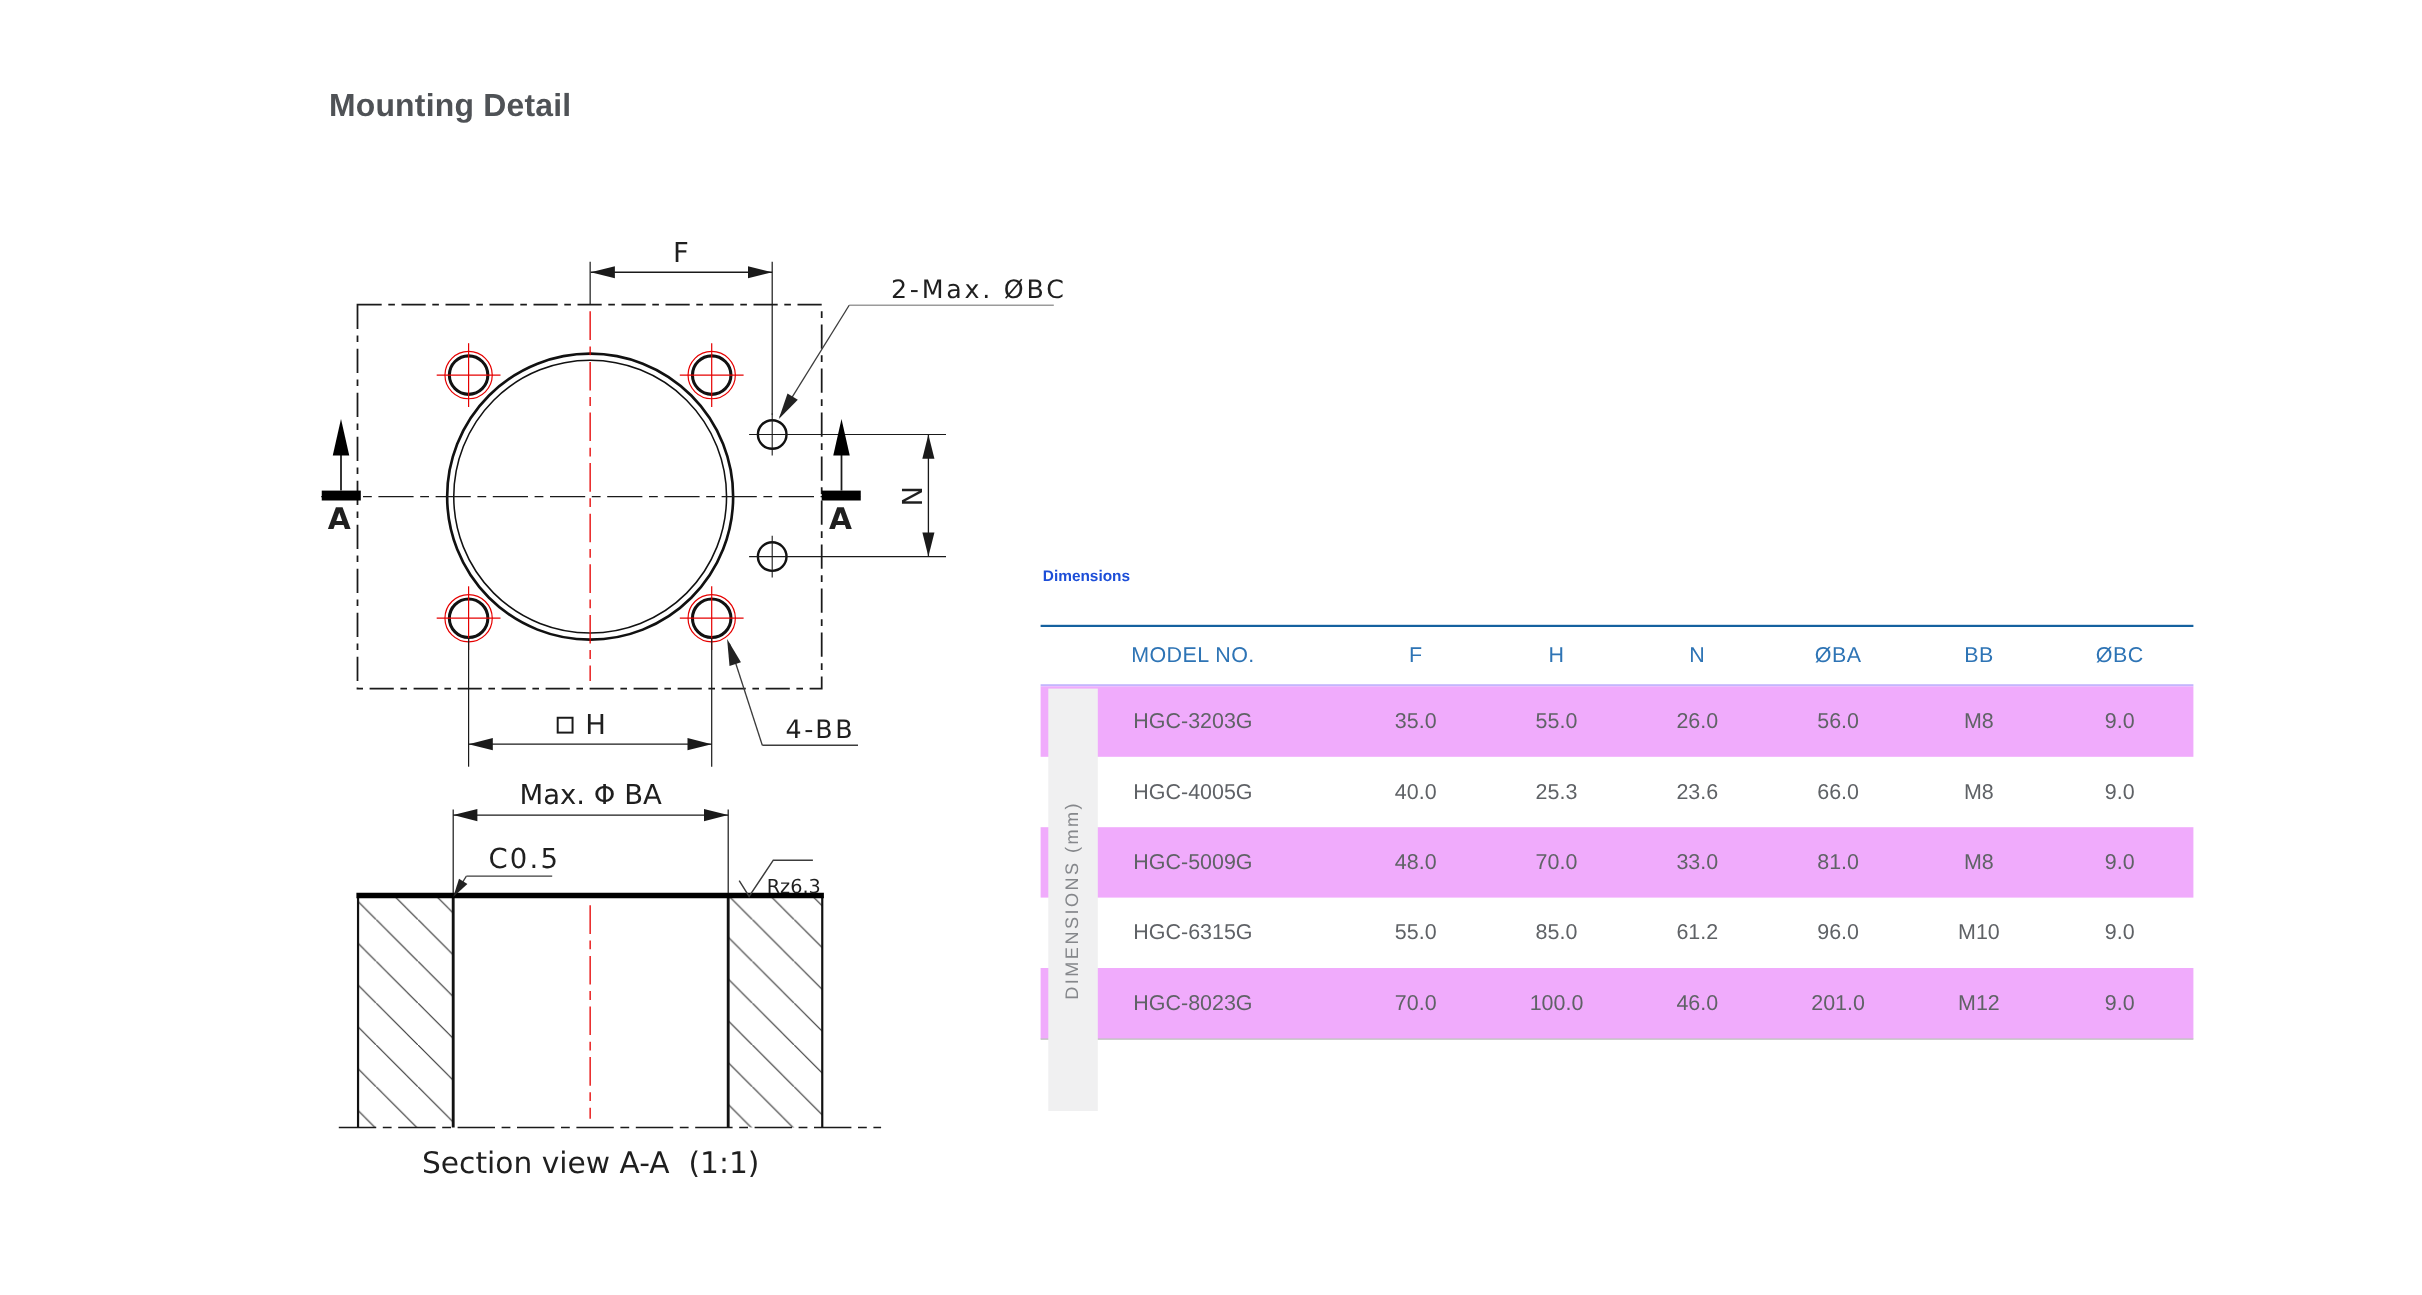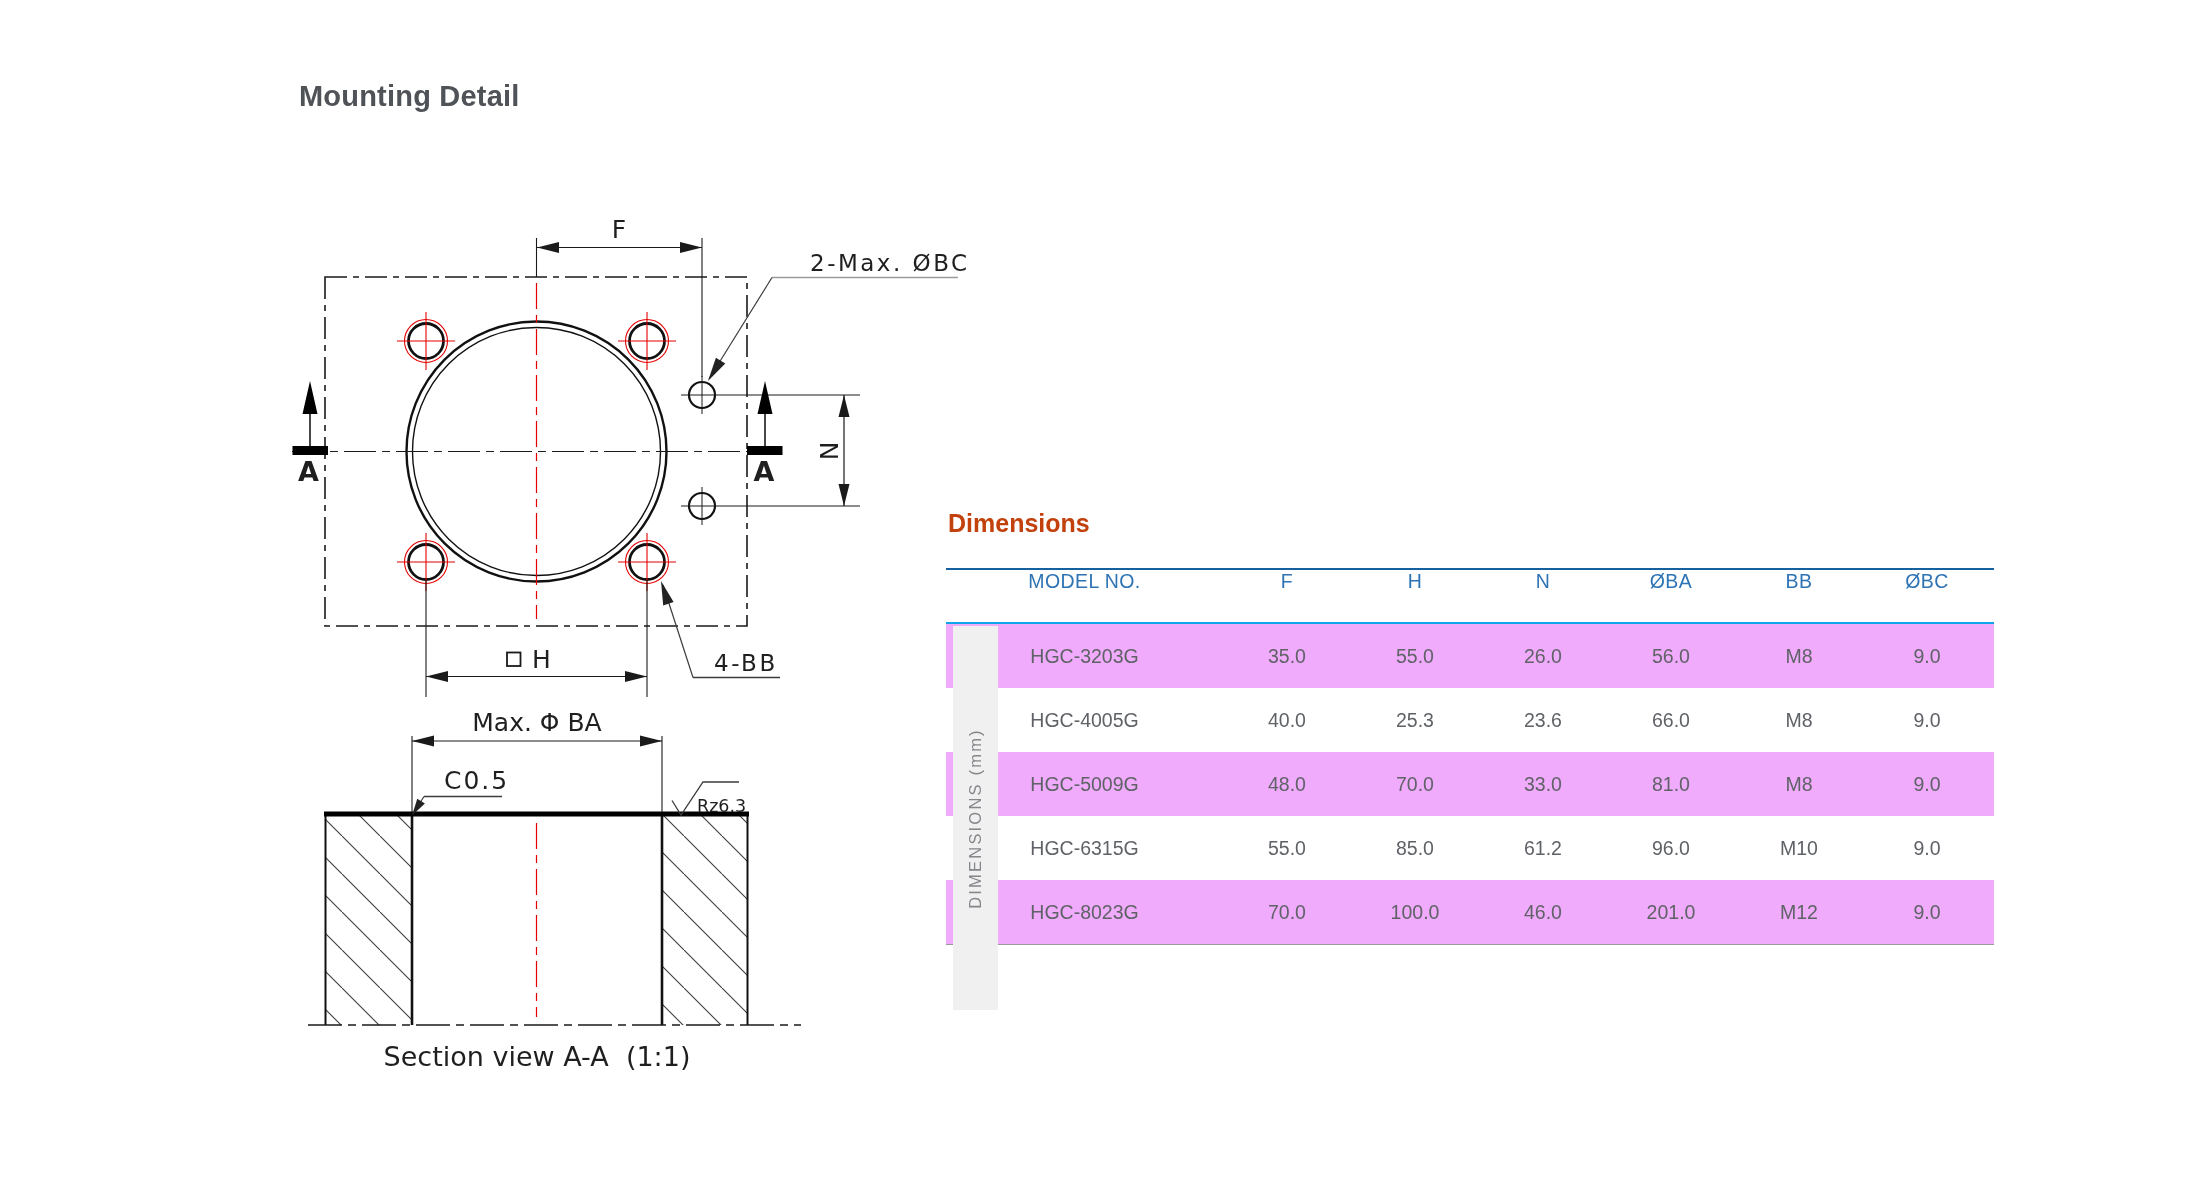--- a/index.html
+++ b/index.html
@@ -17,23 +17,23 @@
   .drawing{position:absolute;left:0;top:0;}
   .drawing text{font-family:"DejaVu Sans",sans-serif;fill:#1f1f1f;}
   .dimtext{font-size:25px;}
   .callout{font-size:23px;letter-spacing:2.5px;}
   .marker-letter{font-size:27px;font-weight:600;}
   .smalltext{font-size:17.5px;}
   .caption-text{font-size:27px;fill:#141414;}
 
   
   .dims{position:absolute;left:946px;top:510px;width:1048px;}
-  .dims-caption{font-size:25px;font-weight:600;color:#c2410c;line-height:26px;margin:0 0 0 2px;}
+  .dims-caption{font-size:14px;font-weight:600;color:#1d4ed8;line-height:26px;margin:0 0 0 2px;}
   .tbl{margin-top:32px;border-top:2px solid #15619f;border-bottom:1.5px solid #9a9a9a;position:relative;}
-  .hrow{display:flex;align-items:flex-start;height:52px;border-bottom:2px solid #0ea5e9;}
+  .hrow{display:flex;align-items:center;height:52px;border-bottom:2px solid #c4b5fd;}
   .hcell{color:#2e74b5;font-size:19.5px;letter-spacing:0.4px;text-align:center;}
   .drow{display:flex;align-items:center;height:64px;}
   .drow.alt{background:#f0abfc;}
   .dcell{color:#5f6266;font-size:19.5px;text-align:center;}
   .c0{width:277px;}
   .cn{width:128px;}
   .side-strip{
     position:absolute;left:7px;top:56px;width:45px;height:384px;background:#f0f0f1;
     display:flex;align-items:center;justify-content:center;z-index:3;
   }

